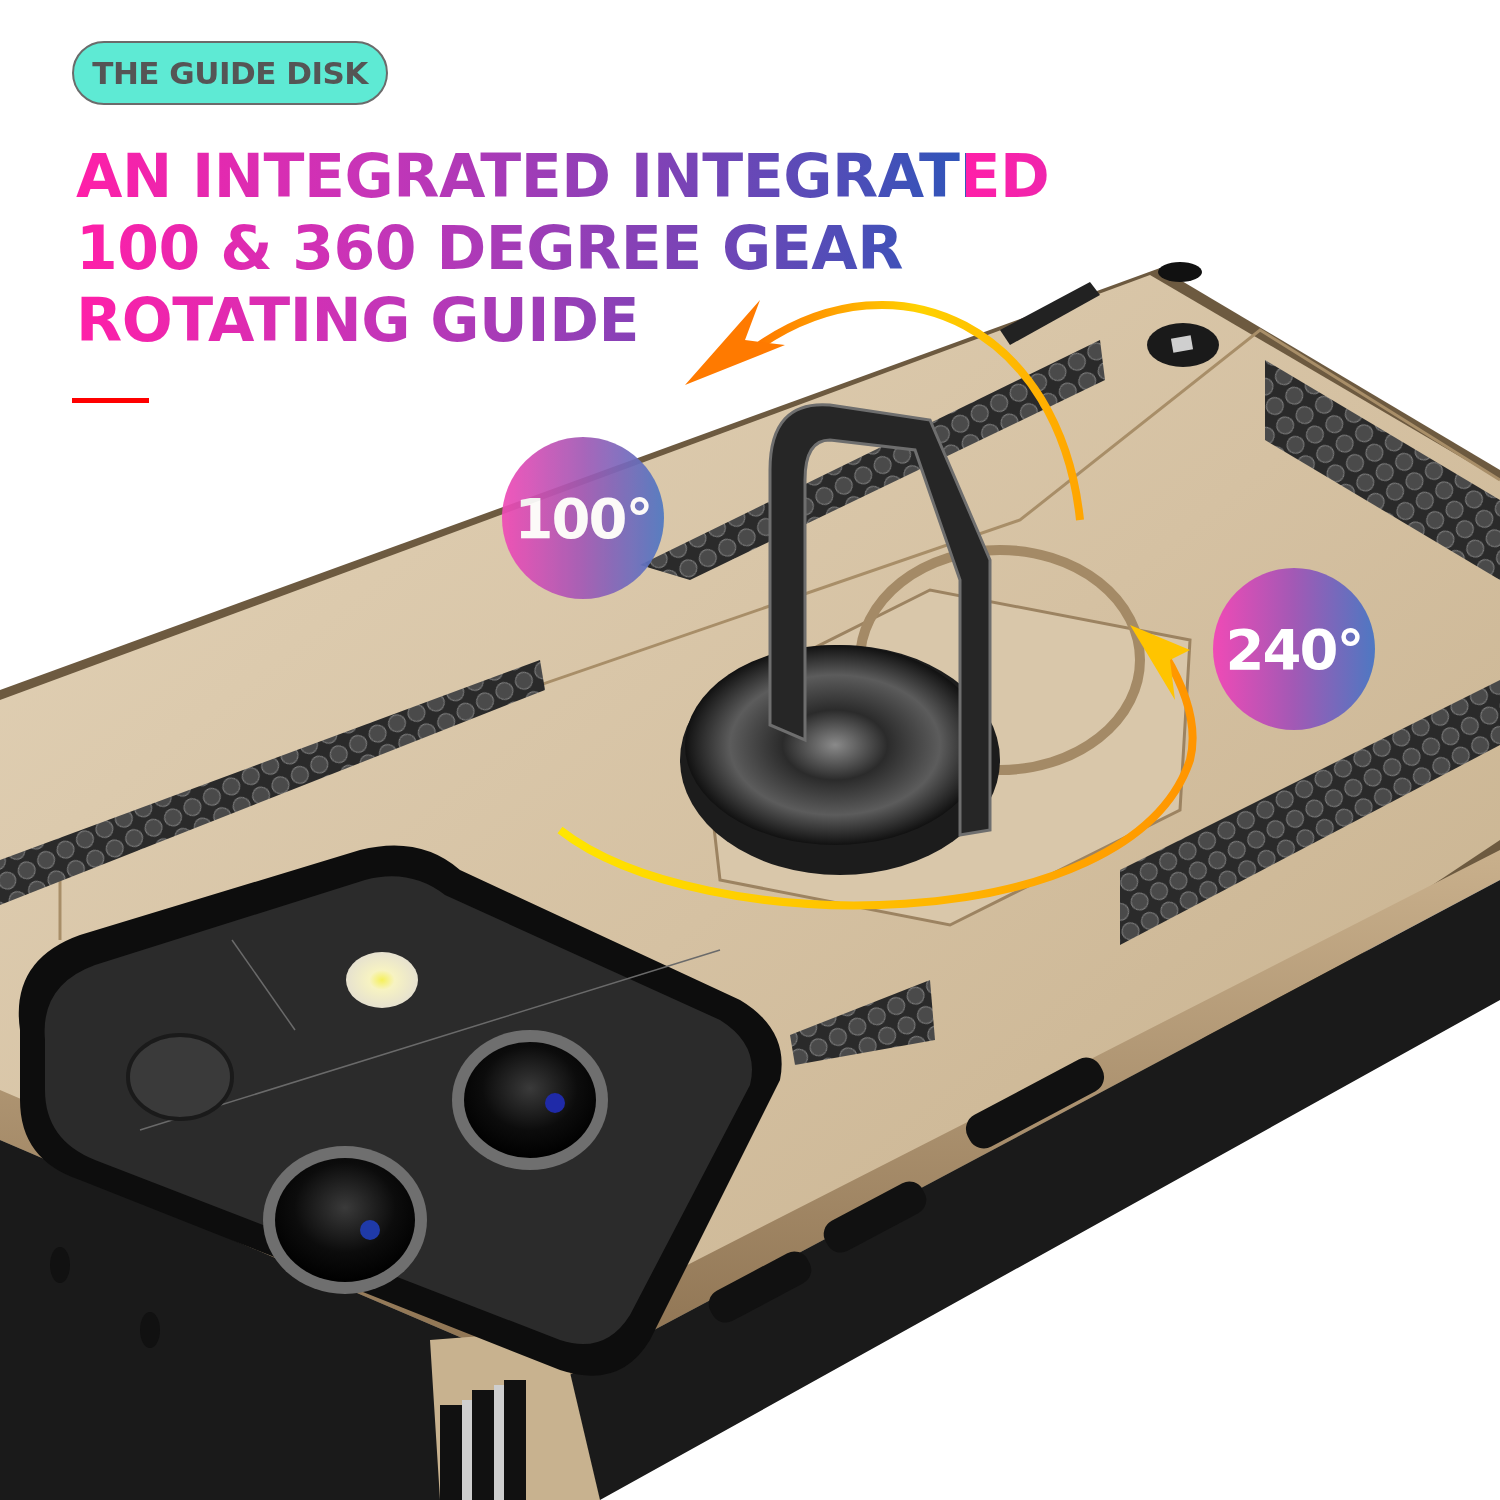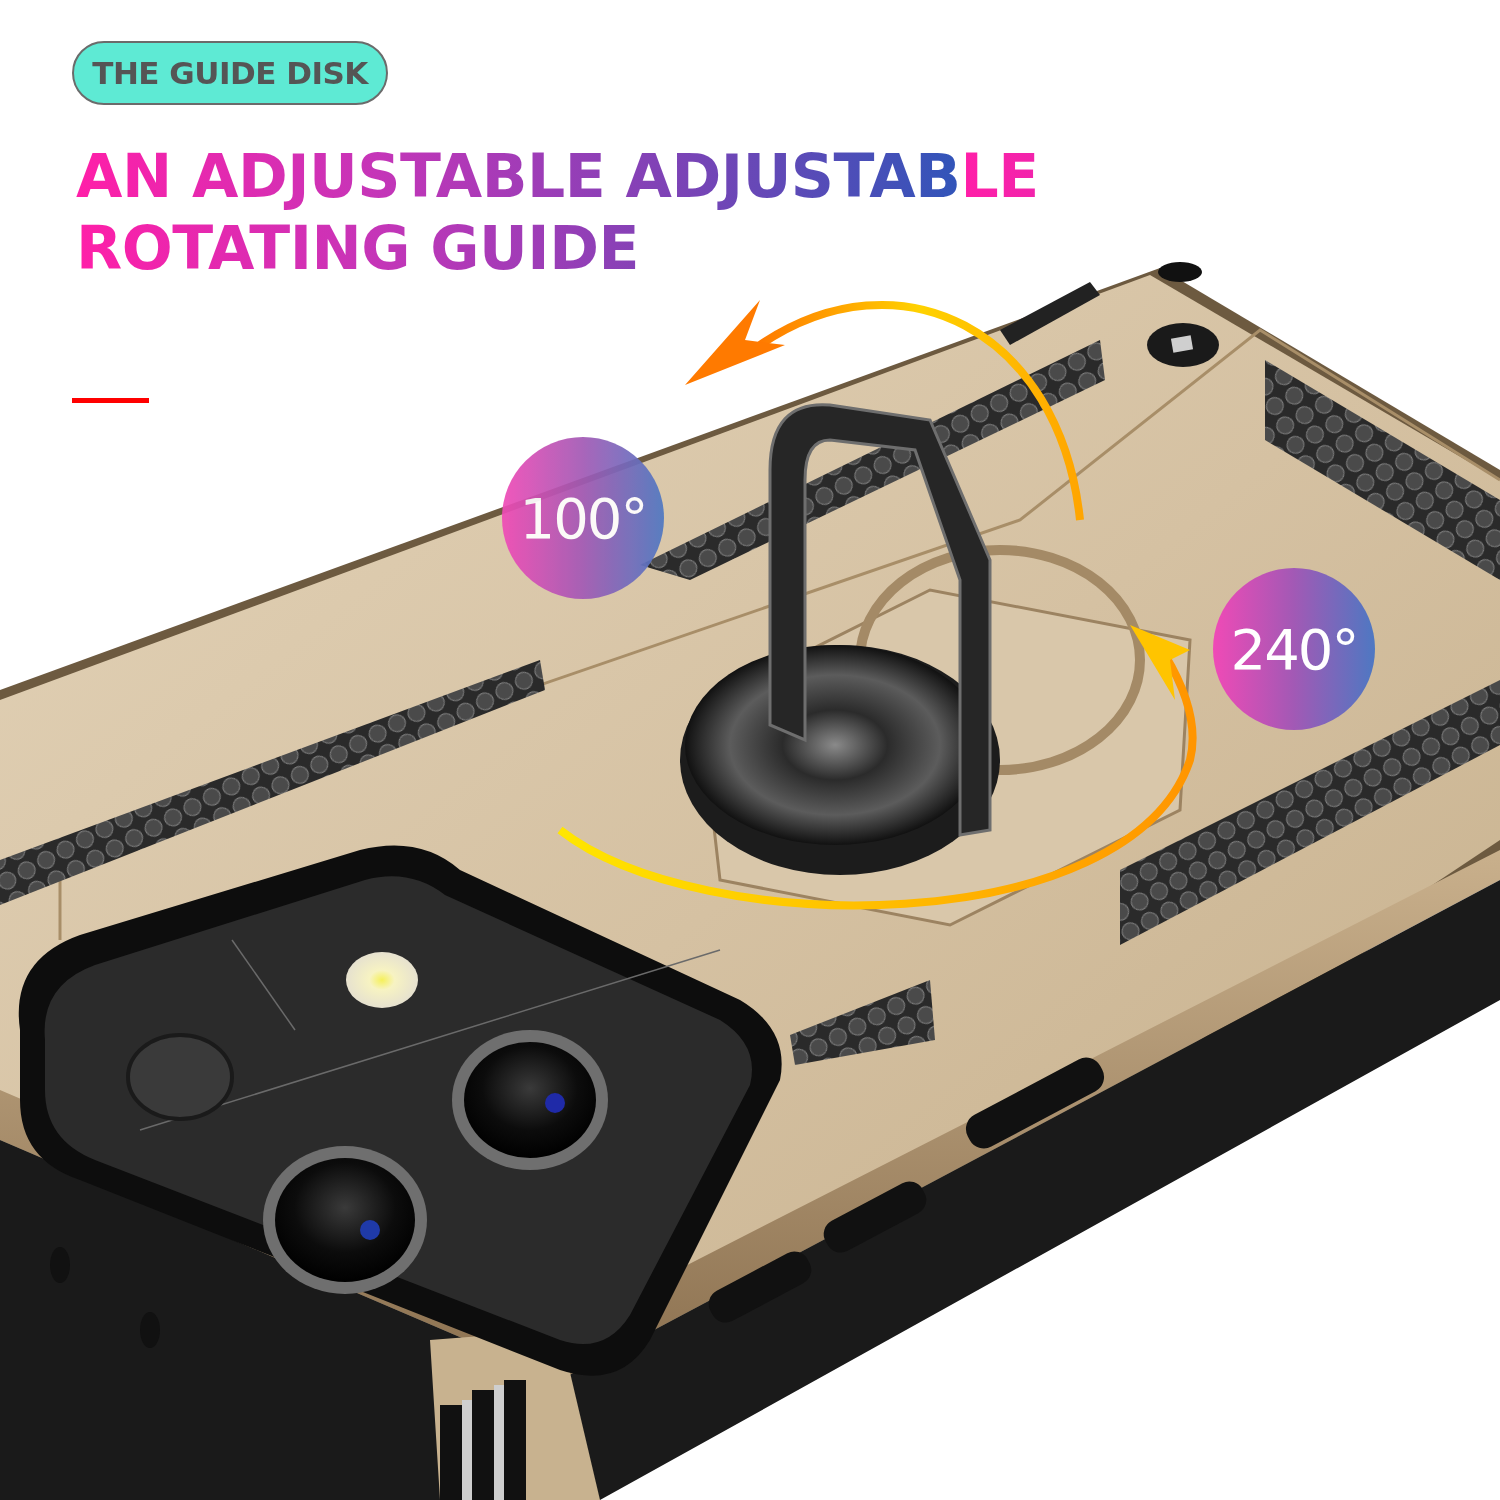--- a/index.html
+++ b/index.html
@@ -18,21 +18,21 @@
   }
   .headline .line { display: block; white-space: nowrap;
     background-image: linear-gradient(90deg, #ff1fa8 0px, #c535b8 300px, #7c43b6 600px, #2f55b9 890px);
     background-size: 890px 100%;
     -webkit-background-clip: text; background-clip: text; color: transparent;
   }
   .redbar { position: absolute; left: 72px; top: 398px; width: 77px; height: 5px; background: #ff0000; z-index: 5; }
   .badge {
     position: absolute; border-radius: 50%; z-index: 6;
     display: flex; align-items: center; justify-content: center;
-    color: #fff; font-family: "DejaVu Sans", sans-serif; font-weight: normal; letter-spacing: -2px;
+    color: #fff; font-family: "DejaVu Sans", sans-serif; font-weight: bold; letter-spacing: -2px;
     background: linear-gradient(90deg, #f04ab6 0%, #a259b5 50%, #4e78c2 100%);
   }
   .badge-100 { left: 502px; top: 437px; width: 162px; height: 162px; font-size: 56px; opacity: 0.92; }
   .badge-360 { left: 1213px; top: 568px; width: 162px; height: 162px; font-size: 56px; }
   svg.phone { position: absolute; left: 0; top: 0; }
 </style>
 </head>
 <body>
 
 <div class="stage">
@@ -152,21 +152,22 @@
       <rect x="462" y="1400" width="10" height="100" fill="#cfcfcf"></rect>
       <rect x="472" y="1390" width="22" height="110" fill="#111"></rect>
       <rect x="494" y="1385" width="10" height="115" fill="#cfcfcf"></rect>
       <rect x="504" y="1380" width="22" height="120" fill="#111"></rect>
     </g>
   </svg>
 
   <div class="pill">THE GUIDE DISK</div>
 
   <div class="headline">
-    <span class="line">AN ADJUSTABLE ADJUSTABLE</span>
+    <span class="line">AN INTEGRATED INTEGRATED</span>
+    <span class="line">100 &amp; 360 DEGREE GEAR</span>
     <span class="line">ROTATING GUIDE</span>
   </div>
 
   <div class="redbar"></div>
 
   <div class="badge badge-100">100°</div>
   <div class="badge badge-360">240°</div>
 
 </div>
 

